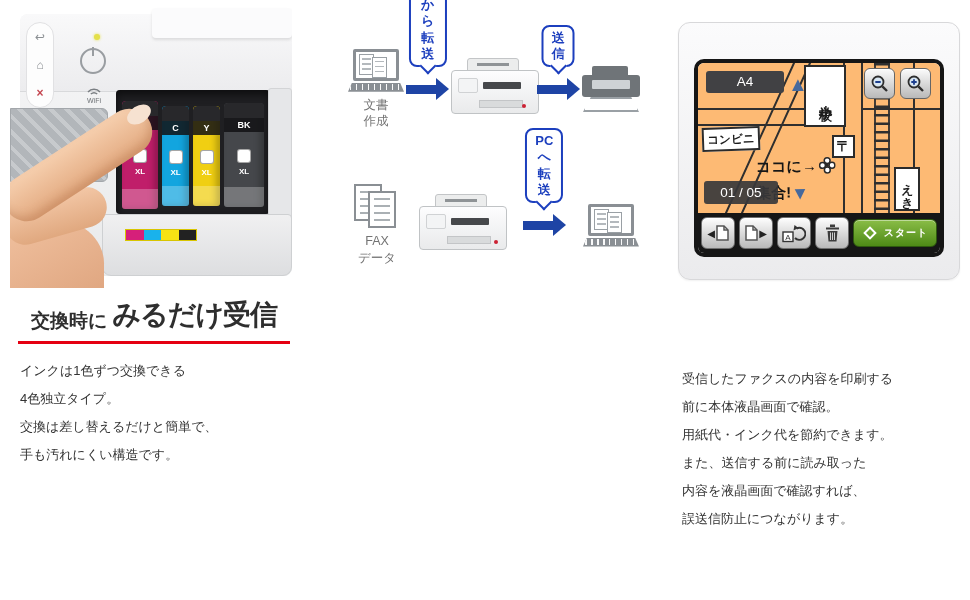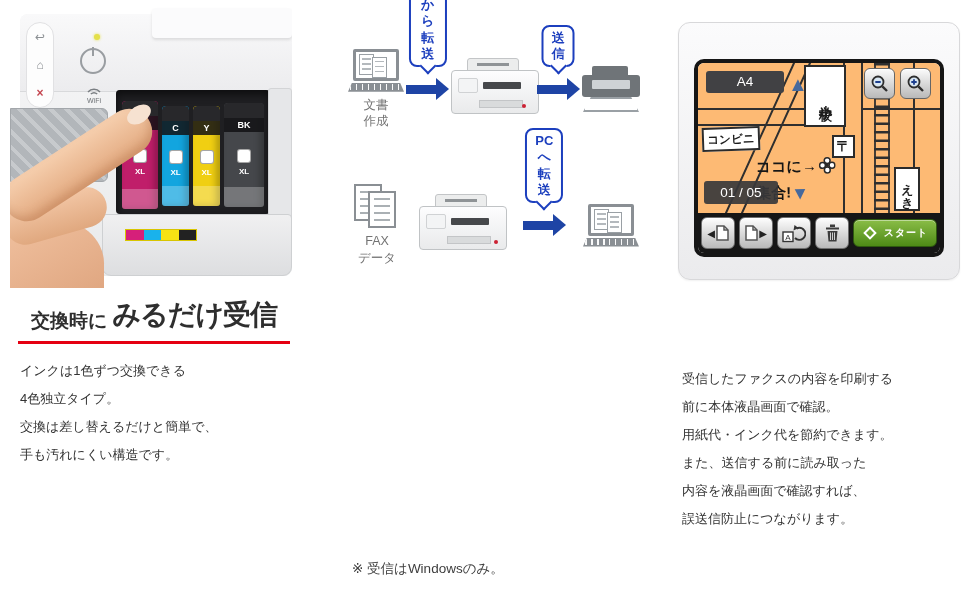--- a/index.html
+++ b/index.html
@@ -399,15 +399,14 @@
   <div id="body1" class="feature-body">インクは1色ずつ交換できる
 4色独立タイプ。
 交換は差し替えるだけと簡単で、
 手も汚れにくい構造です。</div>
   <div id="body3" class="feature-body">受信したファクスの内容を印刷する
 前に本体液晶画面で確認。
 用紙代・インク代を節約できます。
 また、送信する前に読み取った
 内容を液晶画面で確認すれば、
 誤送信防止につながります。</div>
-  <div class="note">※ 受信はWindowsのみ。</div>
 
 </div>
 
 </body></html>

